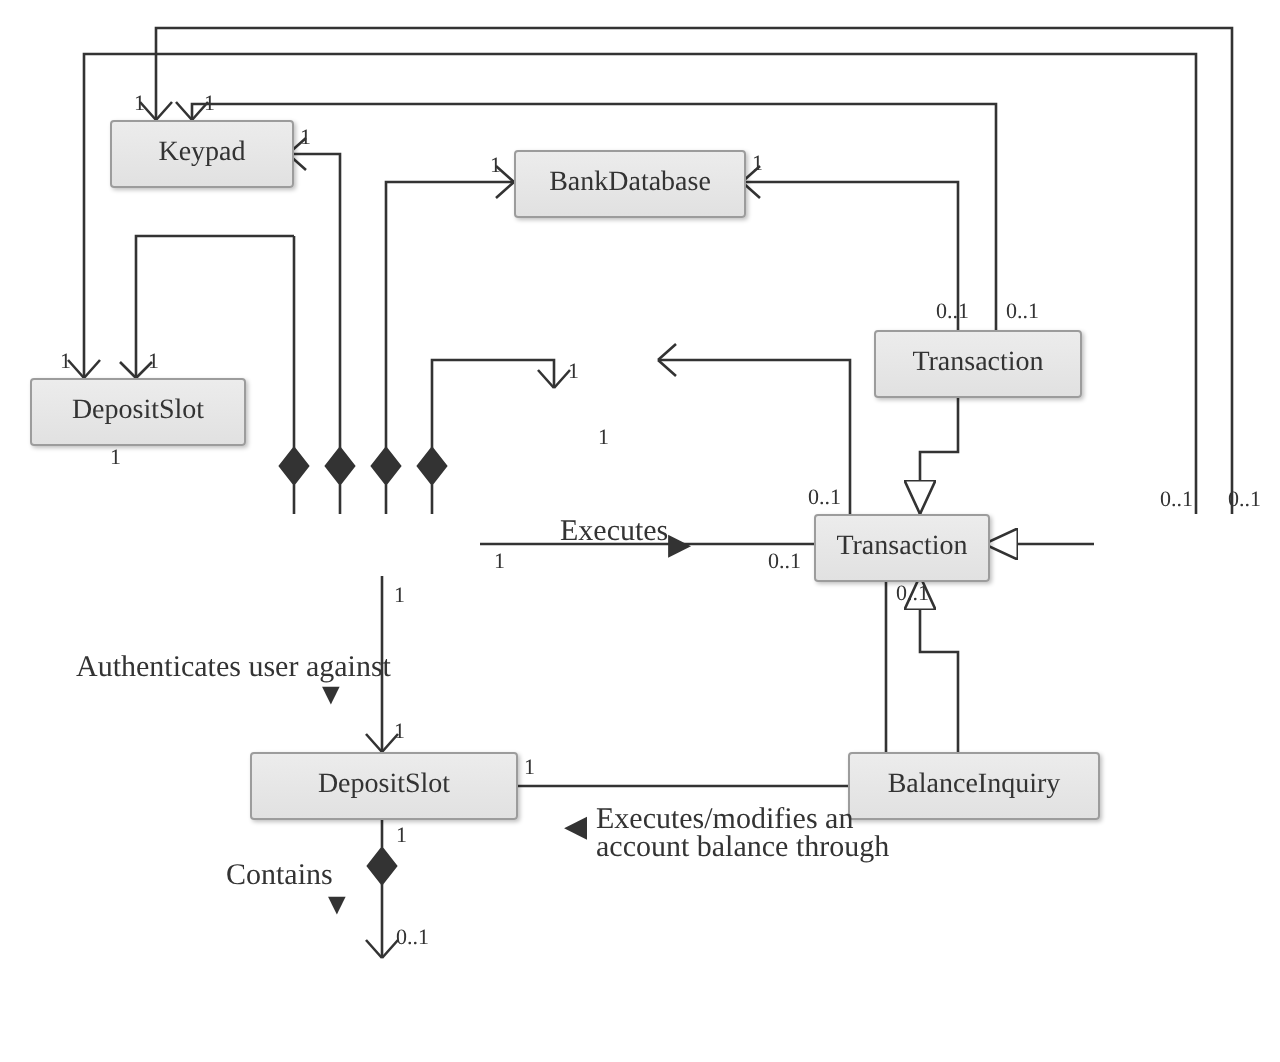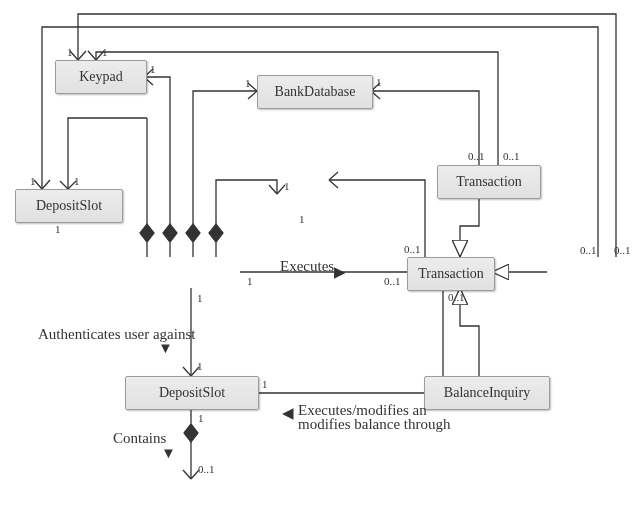--- a/index.html
+++ b/index.html
@@ -84,21 +84,21 @@
 <div class="node" style="left:424px;top:376px;width:124px;height:32px">BalanceInquiry</div>
 
 <span class="label" style="left:280px;top:258px">Executes</span>
 <span class="label" style="left:334px;top:263px">▶</span>
 
 <span class="label" style="left:38px;top:326px">Authenticates user against</span>
 <span class="label" style="left:158px;top:340px">▼</span>
 
 <span class="label" style="left:298px;top:402px">Executes/modifies an</span>
 <span class="label" style="left:282px;top:404px">◀</span>
-<span class="label" style="left:298px;top:416px">modifies balance through</span>
+<span class="label" style="left:298px;top:416px">account balance through</span>
 
 <span class="label" style="left:113px;top:430px">Contains</span>
 <span class="label" style="left:161px;top:445px">▼</span>
 
 <span class="label mul" style="left:247px;top:275px">1</span>
 <span class="label mul" style="left:384px;top:275px">0..1</span>
 
 <span class="label mul" style="left:197px;top:292px">1</span>
 <span class="label mul" style="left:197px;top:360px">1</span>
 

